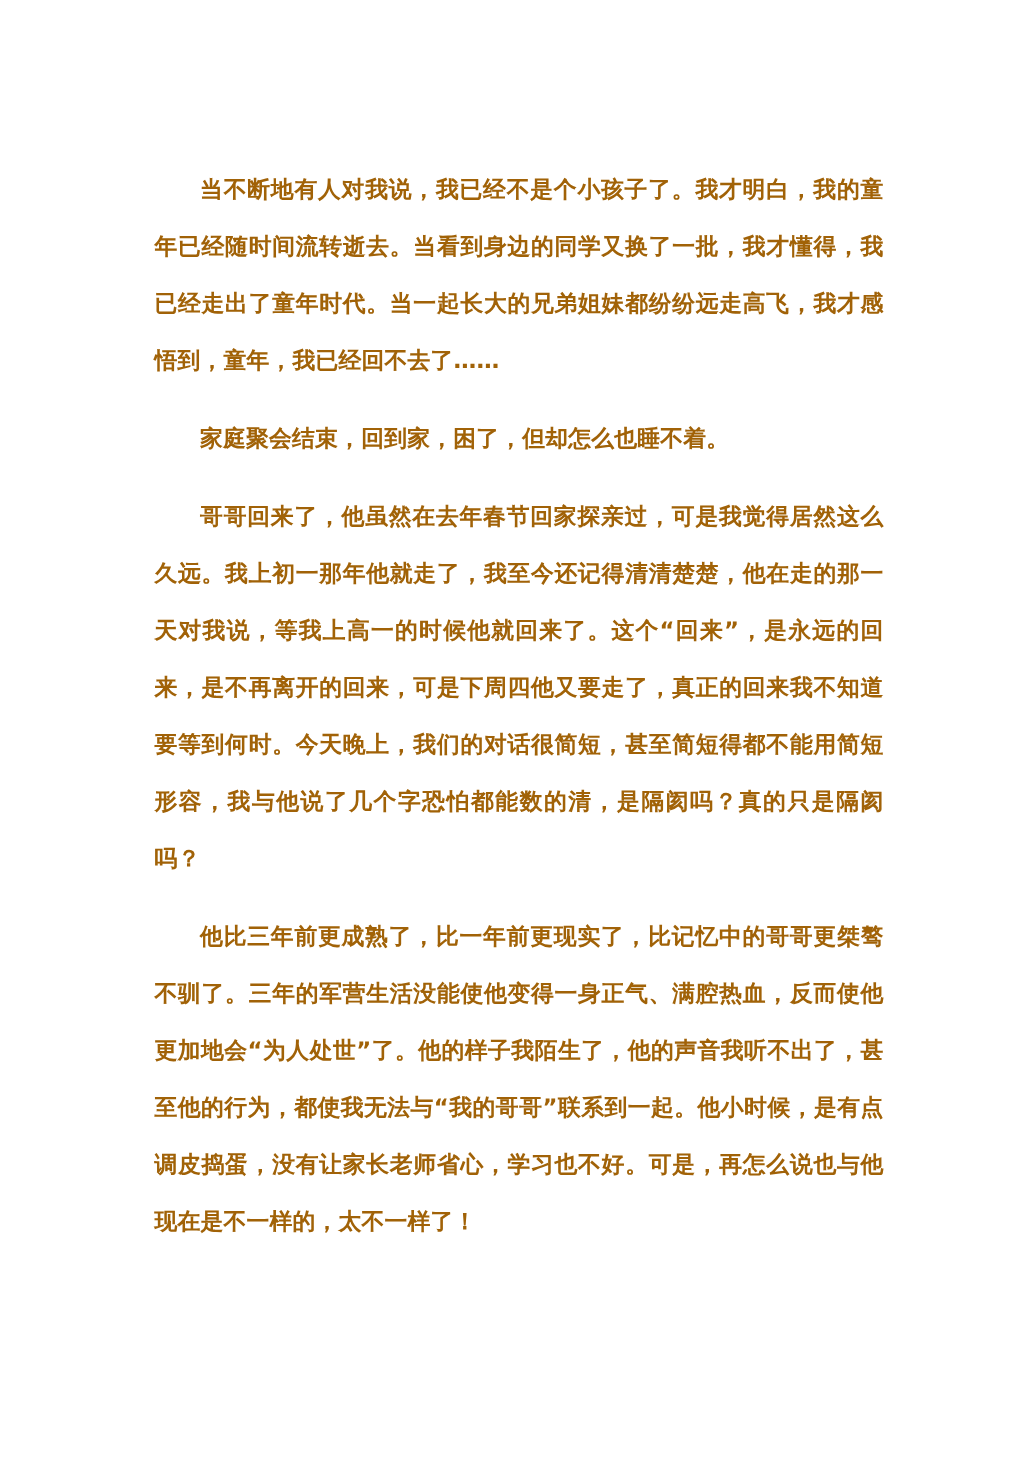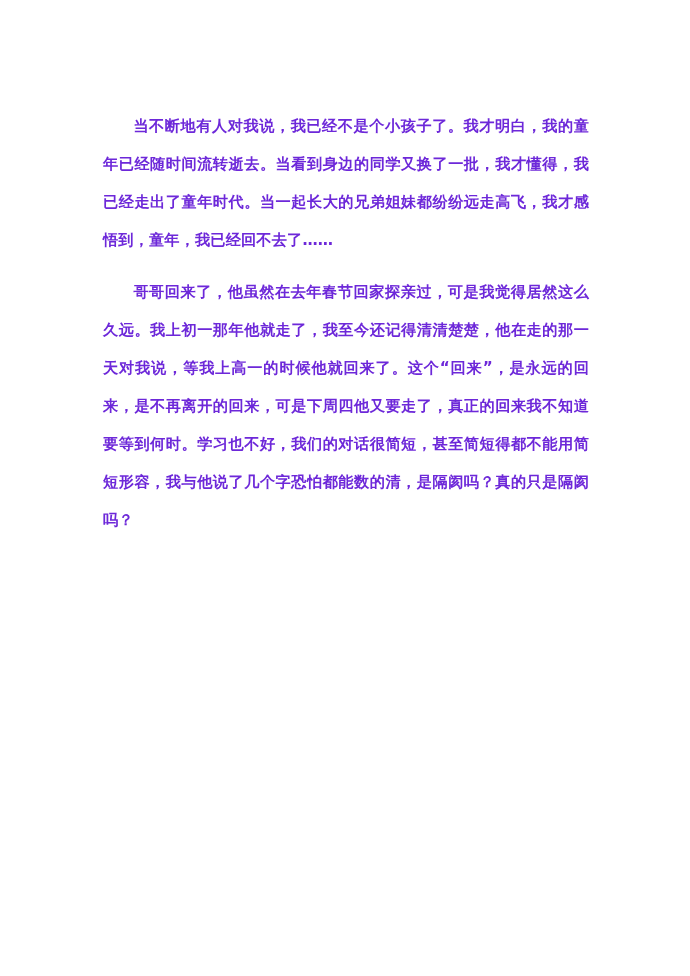--- a/index.html
+++ b/index.html
@@ -33,30 +33,32 @@
 
   .para {
     margin: 0 0 14px 0;
     font-size: 15.2px;
     line-height: 38px;
     letter-spacing: 0.15px;
     text-align: justify;
     text-justify: inter-character;
     text-indent: 2em;
     font-weight: 600;
-    color: #6d28d9;
+    color: #a16207;
     word-break: break-all;
     -webkit-font-smoothing: none;
   }
 
   .para:last-child {
     margin-bottom: 0;
   }
 </style>
 </head>
 <body>
 
 <div class="page">
   <div class="page-body">
     <p class="para">当不断地有人对我说，我已经不是个小孩子了。我才明白，我的童年已经随时间流转逝去。当看到身边的同学又换了一批，我才懂得，我已经走出了童年时代。当一起长大的兄弟姐妹都纷纷远走高飞，我才感悟到，童年，我已经回不去了……</p>
-    <p class="para">哥哥回来了，他虽然在去年春节回家探亲过，可是我觉得居然这么久远。我上初一那年他就走了，我至今还记得清清楚楚，他在走的那一天对我说，等我上高一的时候他就回来了。这个“回来”，是永远的回来，是不再离开的回来，可是下周四他又要走了，真正的回来我不知道要等到何时。学习也不好，我们的对话很简短，甚至简短得都不能用简短形容，我与他说了几个字恐怕都能数的清，是隔阂吗？真的只是隔阂吗？</p>
+    <p class="para">家庭聚会结束，回到家，困了，但却怎么也睡不着。</p>
+    <p class="para">哥哥回来了，他虽然在去年春节回家探亲过，可是我觉得居然这么久远。我上初一那年他就走了，我至今还记得清清楚楚，他在走的那一天对我说，等我上高一的时候他就回来了。这个“回来”，是永远的回来，是不再离开的回来，可是下周四他又要走了，真正的回来我不知道要等到何时。今天晚上，我们的对话很简短，甚至简短得都不能用简短形容，我与他说了几个字恐怕都能数的清，是隔阂吗？真的只是隔阂吗？</p>
+    <p class="para">他比三年前更成熟了，比一年前更现实了，比记忆中的哥哥更桀骜不驯了。三年的军营生活没能使他变得一身正气、满腔热血，反而使他更加地会“为人处世”了。他的样子我陌生了，他的声音我听不出了，甚至他的行为，都使我无法与“我的哥哥”联系到一起。他小时候，是有点调皮捣蛋，没有让家长老师省心，学习也不好。可是，再怎么说也与他现在是不一样的，太不一样了！</p>
   </div>
 </div>
 
 </body></html>

